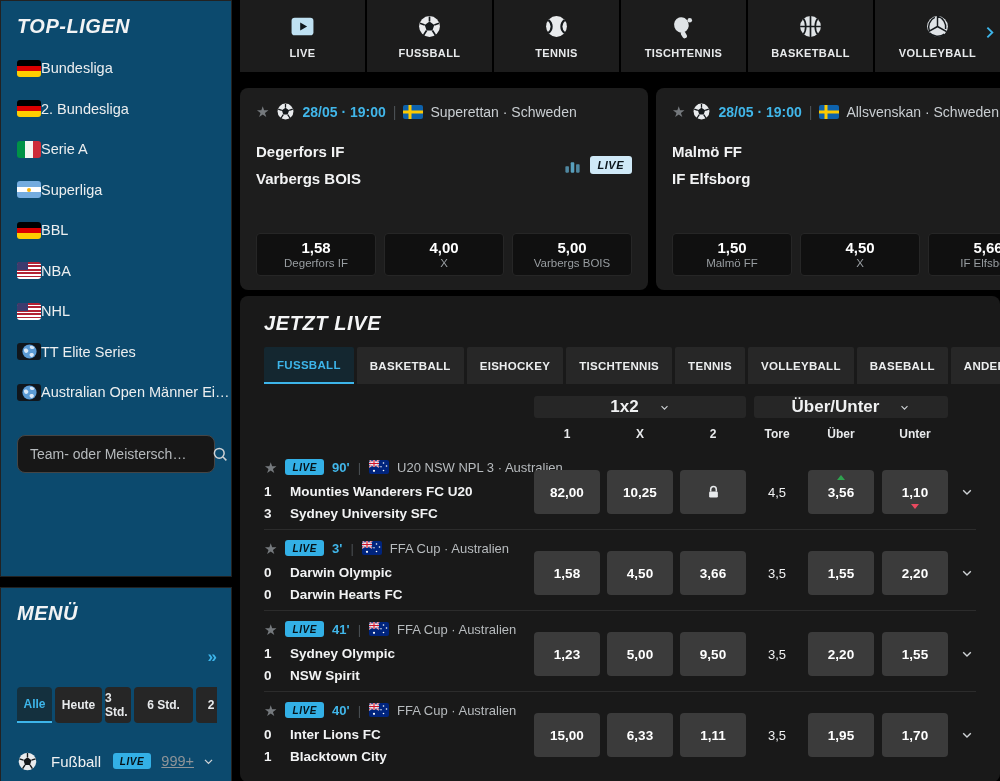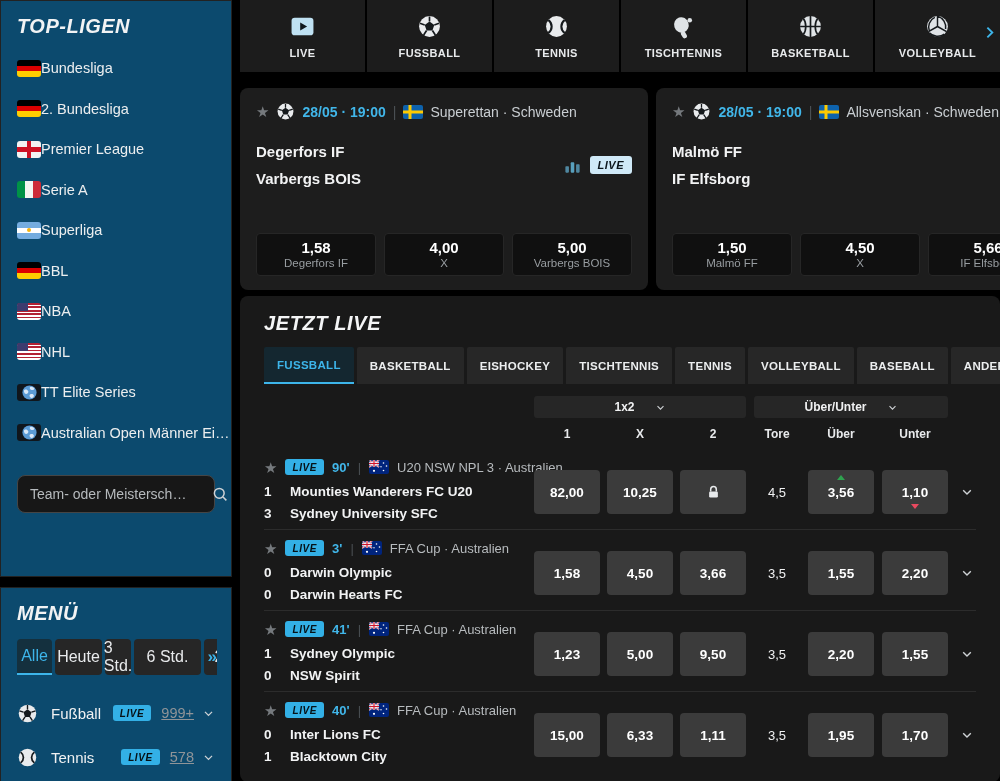--- a/index.html
+++ b/index.html
@@ -25,21 +25,21 @@
   .fl-ar::after { content:""; position:absolute; left:10px; top:6.5px; width:4px; height:4px; background:#f6b40e; border-radius:50%; }
   .fl-us { background:repeating-linear-gradient(#b22234 0 1.7px, #fff 1.7px 3.4px); position:relative; }
   .fl-us::after { content:""; position:absolute; left:0; top:0; width:11px; height:8px; background:#3c3b6e; }
   .fl-globe { background:#10161c; }
   .league-label { margin-left:0; font-size:14.5px; color:#eceeef; white-space:nowrap; }
   .searchbox { margin-top:22px; height:38px; border:1px solid #454545; border-radius:8px; background:#171717; display:flex; align-items:center; padding:0 12px; }
   .searchbox input { flex:1; background:transparent; border:0; outline:none; color:#cfd3d6; font-size:14px; font-family:"Liberation Sans", sans-serif; }
   .searchbox input::placeholder { color:#b6babd; }
 
   .ftabs { position:relative; margin-top:14px; display:flex; gap:3px; width:200px; overflow:hidden; }
-  .ftab { flex:none; height:36px; background:#262626; border-radius:4px; display:flex; align-items:center; justify-content:center; font-size:16px; font-weight:400; color:#e8eaec; cursor:pointer; }
+  .ftab { flex:none; height:36px; background:#262626; border-radius:4px; display:flex; align-items:center; justify-content:center; font-size:12px; font-weight:700; color:#e8eaec; cursor:pointer;margin-top:48px; }
   .ftab.active { background:#14303e; color:#3db5ea; border-bottom:2px solid #3db5ea; border-radius:4px 4px 0 0; }
   .ftab-more { position:absolute; right:0; top:8px; color:#3db5ea; font-size:17px; font-weight:800; }
   .msports { margin-top:16px; }
   .msport { display:flex; align-items:center; height:44px; cursor:pointer; }
   .msport .s-ico { width:22px; display:flex; }
   .msport .s-label { margin-left:12px; font-size:15px; color:#f0f1f2; }
   .badge-live { background:#33b0e6; color:#061116; font-style:italic; font-weight:800; font-size:10px; letter-spacing:.6px; padding:2.5px 7px; border-radius:3px; }
   .msport .badge-live { margin-left:auto; }
   .msport .s-count { margin-left:10px; font-size:14.5px; color:#8f9498;text-decoration:underline; }
   .msport .s-chev { margin-left:8px; display:flex; }
@@ -77,21 +77,21 @@
   .ltab.active { background:#142730; color:#3db5ea; border-bottom:2px solid #3db5ea; }
 
   .rgrid { display:flex; align-items:center; }
   .w66 { width:66px; flex:none; text-align:center; }
   .w46 { width:46px; flex:none; text-align:center; }
   .w18 { width:18px; flex:none; text-align:center; }
   .g7 { margin-left:7px; } .g8 { margin-left:8px; } .g10 { margin-left:10px; }
   .lspacer { flex:1; }
 
   .mkt-row { margin-top:12px; }
-  .mkt { height:22px; background:#262626; border-radius:3px; display:flex; align-items:center; justify-content:center; gap:20px; font-size:12px; font-weight:700; color:#f0f1f2; cursor:pointer; flex:none; }
+  .mkt { height:22px; background:#262626; border-radius:3px; display:flex; align-items:center; justify-content:center; gap:20px; font-size:17px; font-weight:700; color:#f0f1f2; cursor:pointer; flex:none; }
   .m1 { width:212px; }
   .m2 { width:194px; margin-left:8px; }
   .mkt-pad { width:28px; flex:none; }
   .cols-row { margin-top:9px; font-size:12px; font-weight:700; color:#e8eaec; }
 
   .lrow { display:flex; margin-top:8px; padding-top:6px; }
   .lrow + .lrow { border-top:1px solid #2c2c2c; }
   .l-left { flex:1; min-width:0; }
   .l-meta { display:flex; align-items:center; gap:8px; font-size:13px; height:20px; margin-top:2px; }
   .l-min { color:#41b6e9; font-weight:700; }
@@ -189,24 +189,20 @@
       <div class="league-list">
         <div class="league">
           <span class="fl fl-de"></span>
           <span class="league-label">Bundesliga</span>
         </div>
         <div class="league">
           <span class="fl fl-de"></span>
           <span class="league-label">2. Bundesliga</span>
         </div>
         <div class="league">
-          <span class="fl fl-en"></span>
-          <span class="league-label">Premier League</span>
-        </div>
-        <div class="league">
           <span class="fl fl-it"></span>
           <span class="league-label">Serie A</span>
         </div>
         <div class="league">
           <span class="fl fl-ar"></span>
           <span class="league-label">Superliga</span>
         </div>
         <div class="league">
           <span class="fl fl-de"></span>
           <span class="league-label">BBL</span>
@@ -245,21 +241,21 @@
           </span>
       </div>
     </div>
 
     <div class="spanel menu">
       <div class="shead">MENÜ</div>
       <div class="ftabs">
         <div class="ftab active" style="width:35px">Alle</div>
         <div class="ftab" style="width:47px">Heute</div>
         <div class="ftab" style="width:26px">3 Std.</div>
-        <div class="ftab" style="width:67px">6 Std.</div>
+        <div class="ftab" style="width:59px">6 Std.</div>
         <div class="ftab" style="width:30px">2</div>
         <span class="ftab-more">»</span>
       </div>
       <div class="msports">
         <div class="msport">
           <span class="s-ico">
               <svg width="21" height="21" viewBox="0 0 24 24">
                 <use href="#i-soccer"></use>
               </svg>
             </span>

